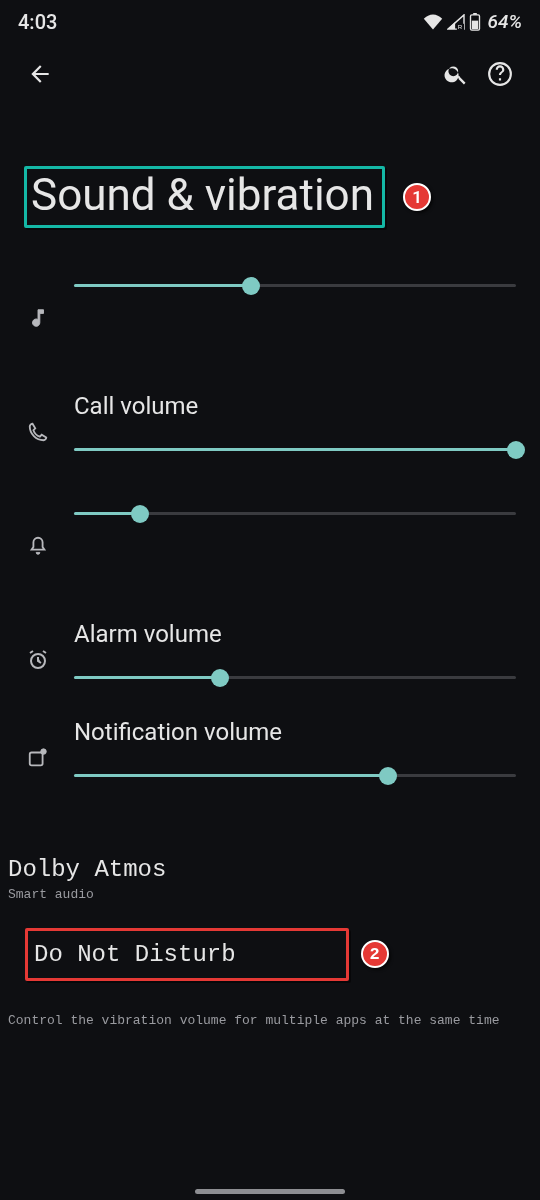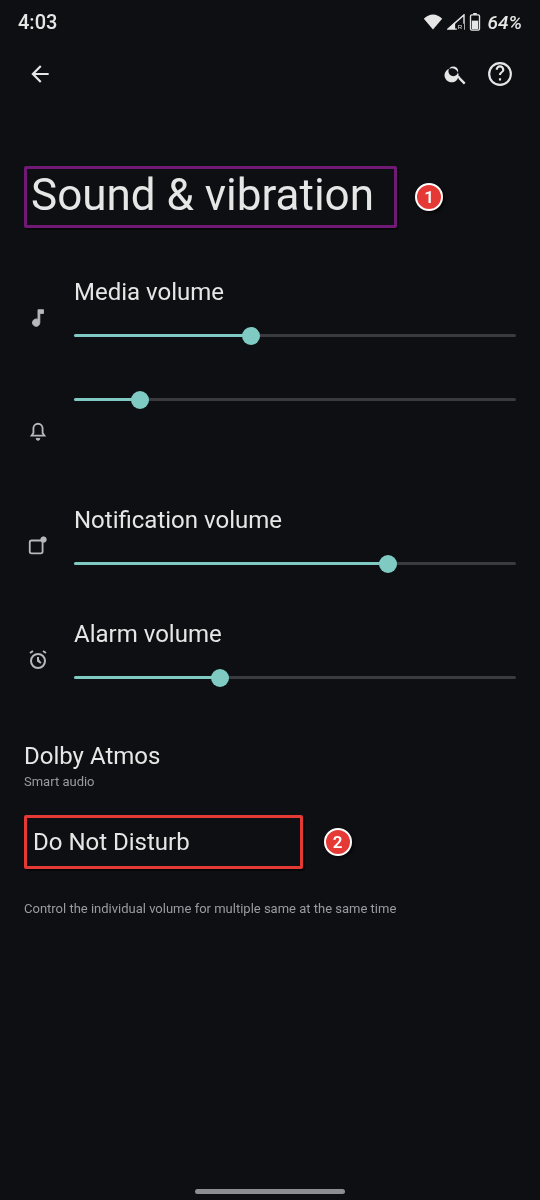--- a/index.html
+++ b/index.html
@@ -9,21 +9,21 @@
     background: #0e0f12;
     color: #e2e2e5;
     font-family: Roboto, "Helvetica Neue", Arial, sans-serif;
     overflow: hidden;
     position: relative;
   }
   
   .status-bar {
     display: flex;
     justify-content: space-between;
-    align-items: center;
+    align-items: flex-start;
     padding: 10px 18px 4px 18px;
     font-size: 20px;
     font-weight: 500;
     color: #e6e6e6;
   }
   .status-right { display: flex; align-items: center; gap: 4px; }
   .status-right svg { display: block; }
   .batt-text { font-size: 19px; margin-left: 2px; font-style: italic; }
   
   .app-bar {
@@ -47,23 +47,23 @@
     gap: 18px;
   }
   .page-title {
     font-size: 44px;
     font-weight: 400;
     color: #e6e6e6;
     line-height: 1.1;
   }
   
   .annot-box {
-    border: 3px solid #701a75;
+    border: 3px solid #14b8a6;
     border-radius: 2px;
-    padding: 2px 20px 6px 4px;
+    padding: 2px 8px 6px 4px;
     box-shadow: 2px 2px 0 rgba(0,0,0,.5);
   }
   .annot-num {
     width: 28px; height: 28px;
     border-radius: 50%;
     background: #e53935;
     border: 2px solid #ffffff;
     color: #ffffff;
     font-size: 17px;
     font-weight: 600;
@@ -108,40 +108,40 @@
     height: 3px; background: #7fcac3; border-radius: 2px;
   }
   .thumb {
     position: absolute; top: 50%;
     width: 18px; height: 18px; border-radius: 50%;
     background: #7fcac3;
     transform: translate(-50%, -50%);
   }
   
   
-  .pref-list { padding: 0 24px; }
+  .pref-list { padding: 0 8px; font-family: Liberation Mono, monospace; }
   .pref-item {
     padding: 14px 0;
     cursor: pointer;
   }
   .pref-title {
     font-size: 24px;
     color: #e6e6e6;
   }
   .pref-sub {
     font-size: 13px;
     color: #9a9ba0;
     margin-top: 4px;
     line-height: 1.25;
   }
   .dnd-wrap {
     display: flex;
     align-items: center;
-    gap: 21px;
-    margin: 10px 0 14px 0;
+    gap: 12px;
+    margin: 10px 0 14px 17px;
   }
   .dnd-box {
     border: 3px solid #e53935;
     padding: 8px 110px 8px 6px;
     min-width: 232px;
   }
   
   .nav-indicator {
     position: absolute;
     bottom: 6px; left: 50%;
@@ -216,76 +216,90 @@
 
 <div class="sliders">
 
   <div class="slider-row">
     <div class="row-icon">
       <svg width="22" height="22" viewBox="0 0 24 24">
           <path d="M12 3v10.6A4 4 0 1 0 14 17V7h4V3h-6z"></path>
         </svg>
     </div>
     <div class="slider-body">
-      <div class="slider-label">Media volume</div>
       <div class="slider-track">
         <div class="track-bg"></div>
         <div class="track-fill" style="width: 40%;"></div>
         <div class="thumb" style="left: 40%;"></div>
       </div>
     </div>
   </div>
 
+  <div class="slider-row">
+    <div class="row-icon">
+      <svg width="22" height="22" viewBox="0 0 24 24">
+          <path fill="none" stroke="#b7b8bc" stroke-width="2" d="M6 3c-1 0-3 1-3 3 0 8 7 15 15 15 2 0 3-2 3-3l-5-3-2 2c-3-1-6-4-7-7l2-2-3-5z"></path>
+        </svg>
+    </div>
+    <div class="slider-body">
+      <div class="slider-label">Call volume</div>
+      <div class="slider-track">
+        <div class="track-bg"></div>
+        <div class="track-fill" style="width: 100%;"></div>
+        <div class="thumb" style="left: 100%;"></div>
+      </div>
+    </div>
+  </div>
 
   <div class="slider-row">
     <div class="row-icon">
       <svg width="22" height="22" viewBox="0 0 24 24">
           <path fill="none" stroke="#b7b8bc" stroke-width="2" d="M12 3a5 5 0 0 0-5 5v5l-2 3h14l-2-3V8a5 5 0 0 0-5-5z"></path>
           <path d="M10 19a2 2 0 0 0 4 0h-4z"></path>
         </svg>
     </div>
     <div class="slider-body">
       <div class="slider-track">
         <div class="track-bg"></div>
         <div class="track-fill" style="width: 15%;"></div>
         <div class="thumb" style="left: 15%;"></div>
       </div>
     </div>
   </div>
 
+  <div class="slider-row" style="margin-bottom:28px;">
+    <div class="row-icon">
+      <svg width="24" height="24" viewBox="0 0 24 24">
+          <circle cx="12" cy="13" r="7" fill="none" stroke="#b7b8bc" stroke-width="2"></circle>
+          <path stroke="#b7b8bc" stroke-width="2" d="M12 9v4l3 2M4 5l3-2M20 5l-3-2"></path>
+        </svg>
+    </div>
+    <div class="slider-body">
+      <div class="slider-label">Alarm volume</div>
+      <div class="slider-track">
+        <div class="track-bg"></div>
+        <div class="track-fill" style="width: 33%;"></div>
+        <div class="thumb" style="left: 33%;"></div>
+      </div>
+    </div>
+  </div>
+
   <div class="slider-row">
     <div class="row-icon">
       <svg width="22" height="22" viewBox="0 0 24 24">
           <rect x="3" y="6" width="14" height="14" rx="2" fill="none" stroke="#b7b8bc" stroke-width="2"></rect>
           <circle cx="18" cy="5" r="3" fill="#b7b8bc"></circle>
         </svg>
     </div>
     <div class="slider-body">
       <div class="slider-label">Notification volume</div>
       <div class="slider-track">
         <div class="track-bg"></div>
         <div class="track-fill" style="width: 71%;"></div>
         <div class="thumb" style="left: 71%;"></div>
-      </div>
-    </div>
-  </div>
-
-  <div class="slider-row" style="margin-bottom:28px;">
-    <div class="row-icon">
-      <svg width="24" height="24" viewBox="0 0 24 24">
-          <circle cx="12" cy="13" r="7" fill="none" stroke="#b7b8bc" stroke-width="2"></circle>
-          <path stroke="#b7b8bc" stroke-width="2" d="M12 9v4l3 2M4 5l3-2M20 5l-3-2"></path>
-        </svg>
-    </div>
-    <div class="slider-body">
-      <div class="slider-label">Alarm volume</div>
-      <div class="slider-track">
-        <div class="track-bg"></div>
-        <div class="track-fill" style="width: 33%;"></div>
-        <div class="thumb" style="left: 33%;"></div>
       </div>
     </div>
   </div>
 
 </div>
 
 <div class="pref-list">
 
   <div class="pref-item">
     <div class="pref-title">Dolby Atmos</div>
@@ -295,18 +309,18 @@
   <div class="dnd-wrap">
     <div class="annot-box dnd-box">
       <div class="pref-item" style="padding:2px 0;">
         <div class="pref-title">Do Not Disturb</div>
       </div>
     </div>
     <div class="annot-num">2</div>
   </div>
 
   <div class="pref-item">
-    <div class="pref-sub">Control the individual volume for multiple same at the same time</div>
+    <div class="pref-sub">Control the vibration volume for multiple apps at the same time</div>
   </div>
 
 </div>
 
 <div class="nav-indicator"></div>
 
 </body></html>

